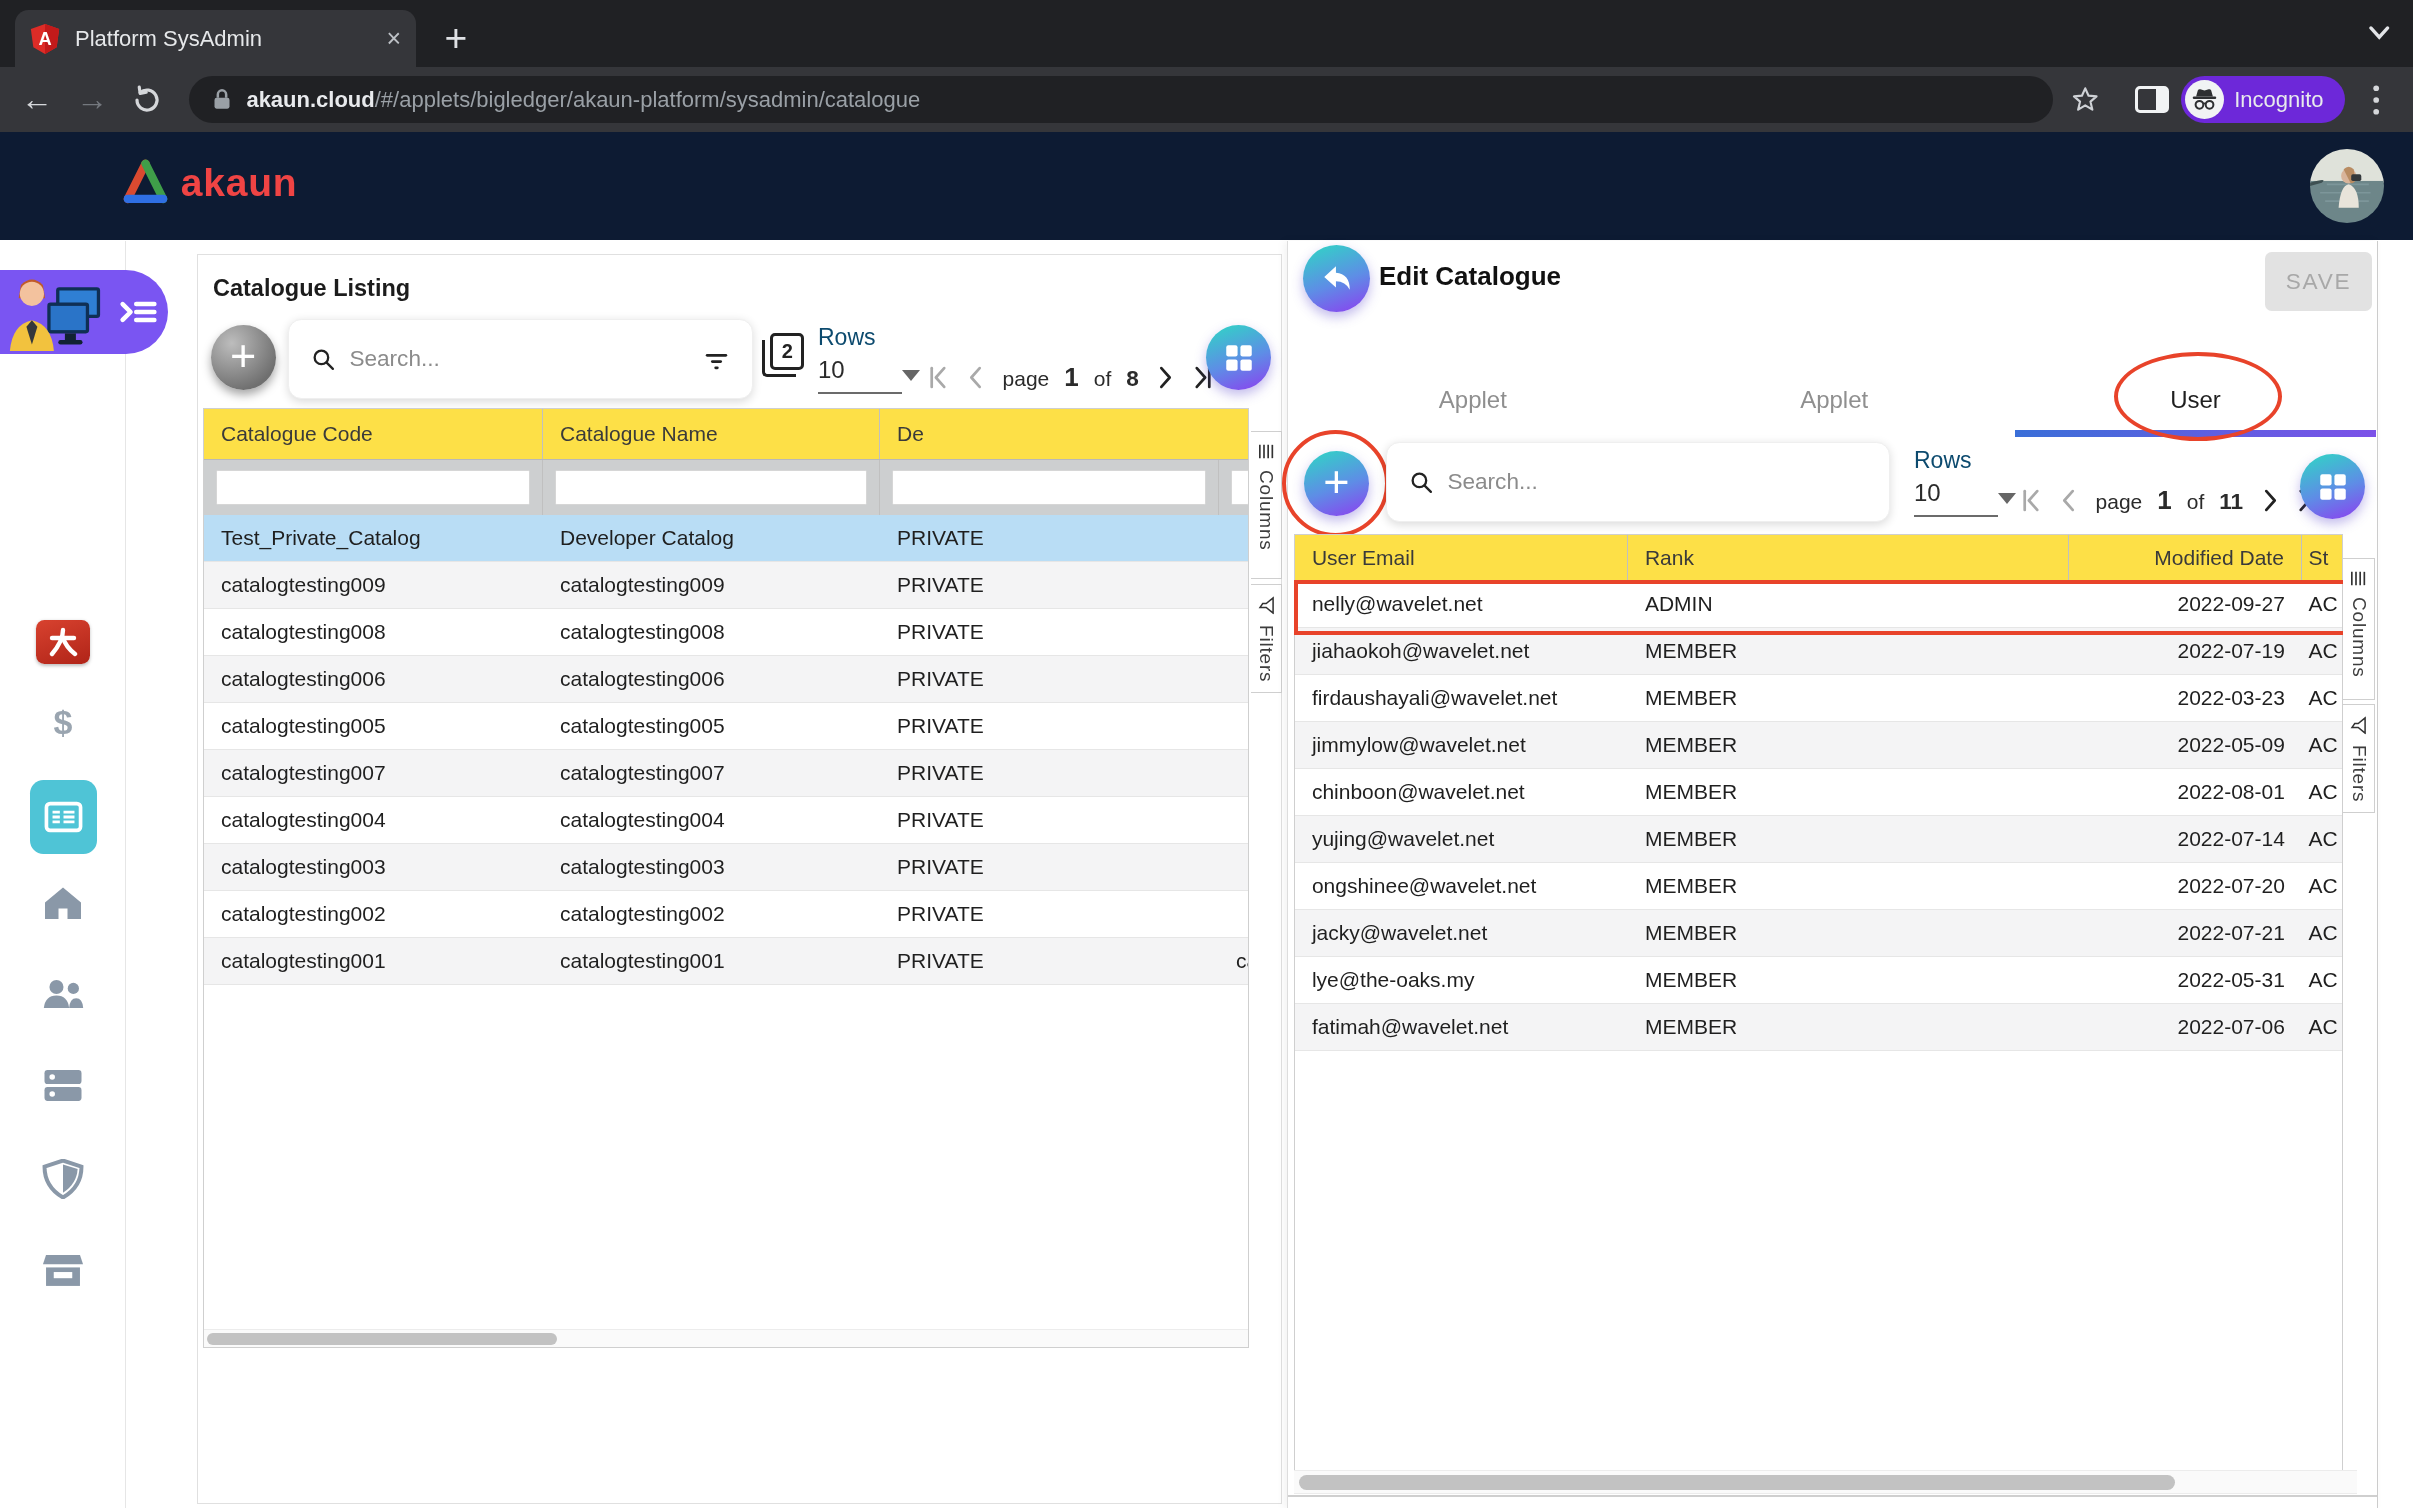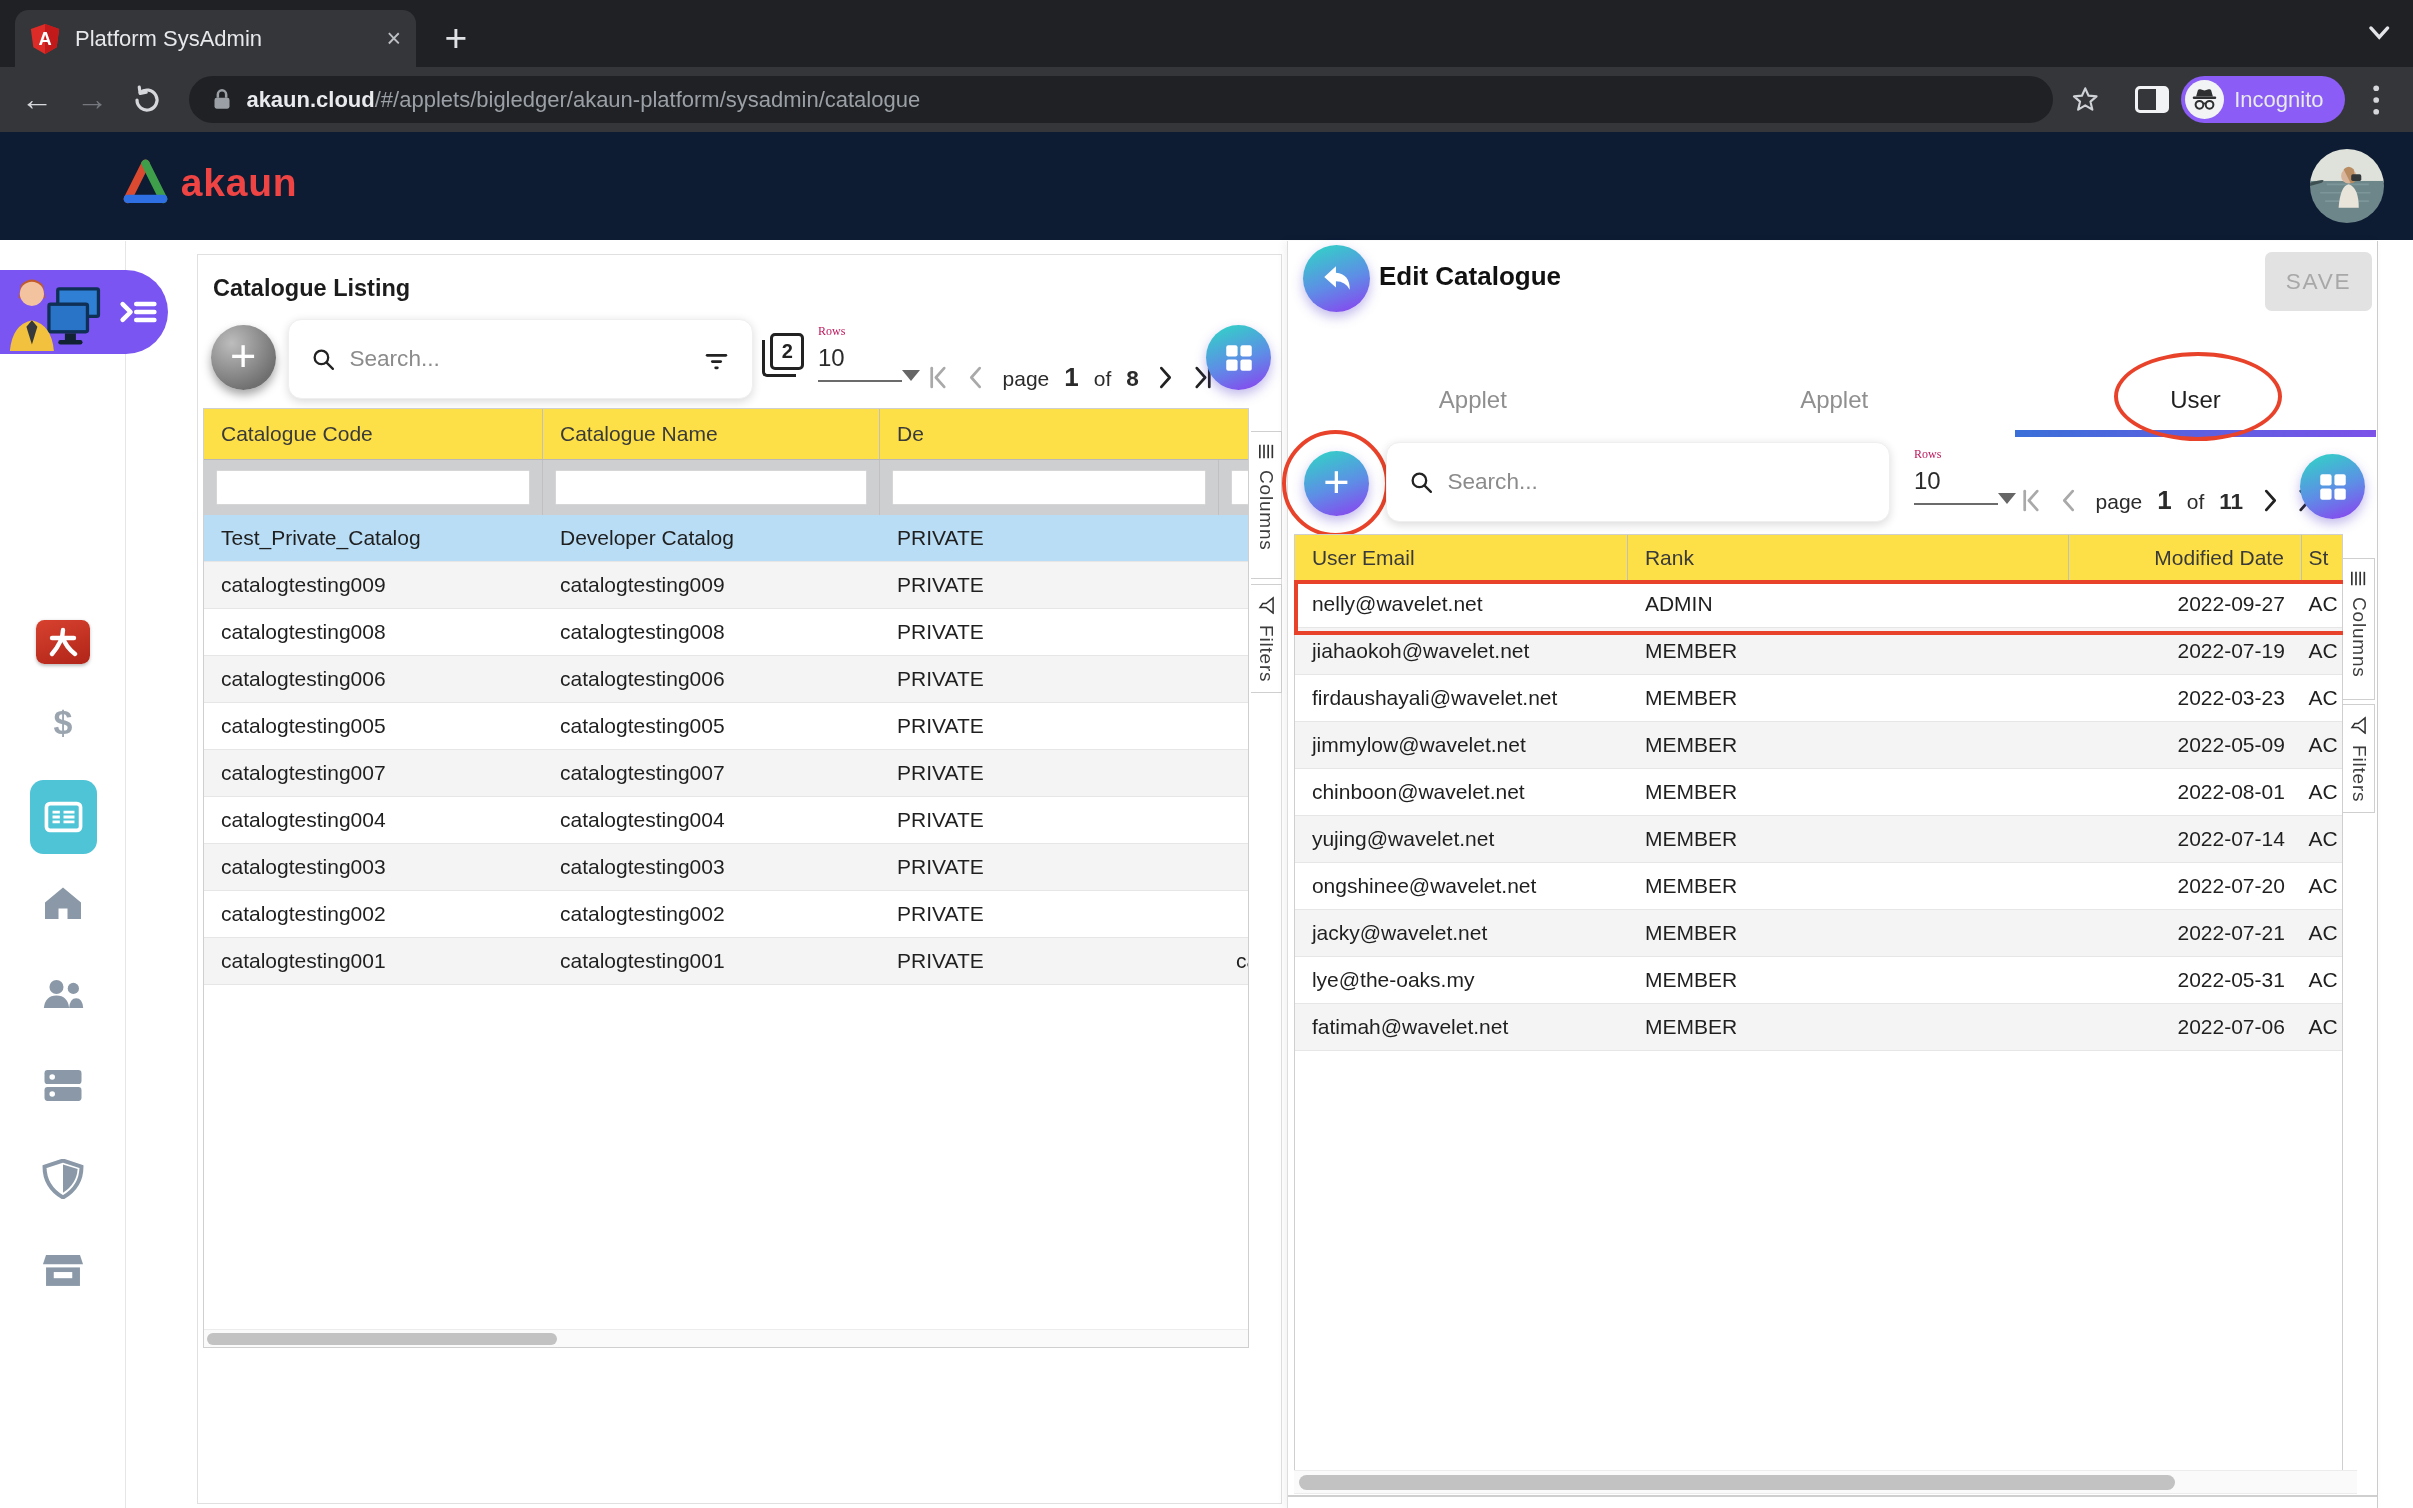--- a/index.html
+++ b/index.html
@@ -19,21 +19,21 @@
 
   #toolbar { position:absolute; left:0; top:67px; width:2413px; height:65px; background:#35363a; }
   .nav-glyph { position:absolute; top:0; height:65px; display:flex; align-items:center; justify-content:center;
     width:50px; color:#d5d7da; font-size:32px; }
   .nav-glyph.disabled { color:#74787e; }
   .urlbar { position:absolute; left:189px; top:9.2px; width:1864px; height:47px; background:#202124;
     border-radius:23.5px; display:flex; align-items:center; padding:0 22px; }
   .url-text { font-size:22px; margin-left:13.4px; white-space:nowrap; }
   .url-domain { color:#e8eaed; font-weight:700; }
   .url-path { color:#9aa0a6; }
-  .incog-pill { position:absolute; left:2181px; top:9.2px; width:164px; height:47px; background:#8b5cf6;
+  .incog-pill { position:absolute; left:2181px; top:9.2px; width:164px; height:47px; background:#6d28d9;
     border-radius:23.5px; display:flex; align-items:center; }
   .incog-circle { width:39px; height:39px; border-radius:50%; background:#f1f3f4; margin-left:4.2px;
     display:flex; align-items:center; justify-content:center; }
   .incog-label { color:#e8eaed; font-size:22px; margin-left:10px; }
 
   
   #appheader { position:absolute; left:0; top:132px; width:2413px; height:108px; background:#0d1b33; }
   .brand { position:absolute; left:122px; top:27px; display:flex; align-items:center; }
   .brand-name { color:#ef4444; font-size:39px; font-weight:700; margin-left:11.7px; letter-spacing:0.8px; }
   .avatar { position:absolute; left:2310px; top:17px; width:74px; height:74px; border-radius:50%; overflow:hidden; }
@@ -59,21 +59,21 @@
   .gray-btn { border-radius:50%; background:radial-gradient(circle at 32% 28%,#bdbdbd,#6f6f6f 75%);
     display:flex; align-items:center; justify-content:center; box-shadow:0 5px 10px rgba(0,0,0,.35);
     position:absolute; width:65px; height:65px; }
   .plus-glyph { color:#fff; font-size:45px; font-weight:300; line-height:45px; margin-top:-3.4px; }
   .searchbox { position:absolute; background:#fff; border:0.8px solid #efefef; border-radius:13.4px;
     box-shadow:0 2.5px 10px rgba(0,0,0,.14); display:flex; align-items:center; padding:0 22px; }
   .searchbox input { border:none; outline:none; font-size:22.6px; color:#333; margin-left:13.4px; flex:1;
     font-family:inherit; background:transparent; }
   .searchbox input::placeholder { color:#8b8b8b; }
   .rows-widget { position:absolute; width:92px; }
-  .rows-label { font-size:12px; color:#be185d;font-family:Liberation Serif, serif; }
+  .rows-label { font-size:23px; color:#0c4a6e; }
   .rows-value { font-size:24px; color:#2b2b2b; margin-top:5px; }
   .rows-underline { height:1.7px; background:#6b6b6b; margin-top:8.4px; width:84px; }
   .caret-down { width:0; height:0; border-left:9.2px solid transparent; border-right:9.2px solid transparent;
     border-top:11.7px solid #666; position:absolute; }
   .pager { position:absolute; display:flex; align-items:center; color:#2b2b2b; }
   .pg-btn { display:flex; align-items:center; justify-content:center; padding:0 8.4px; }
   .pg-btn.dim { color:#a9a9a9; }
   .pg-text { display:flex; align-items:baseline; gap:15px; padding:0 10px; white-space:nowrap; }
   .pg-word { font-size:21px; }
   .pg-num { font-size:26px; font-weight:700; }

